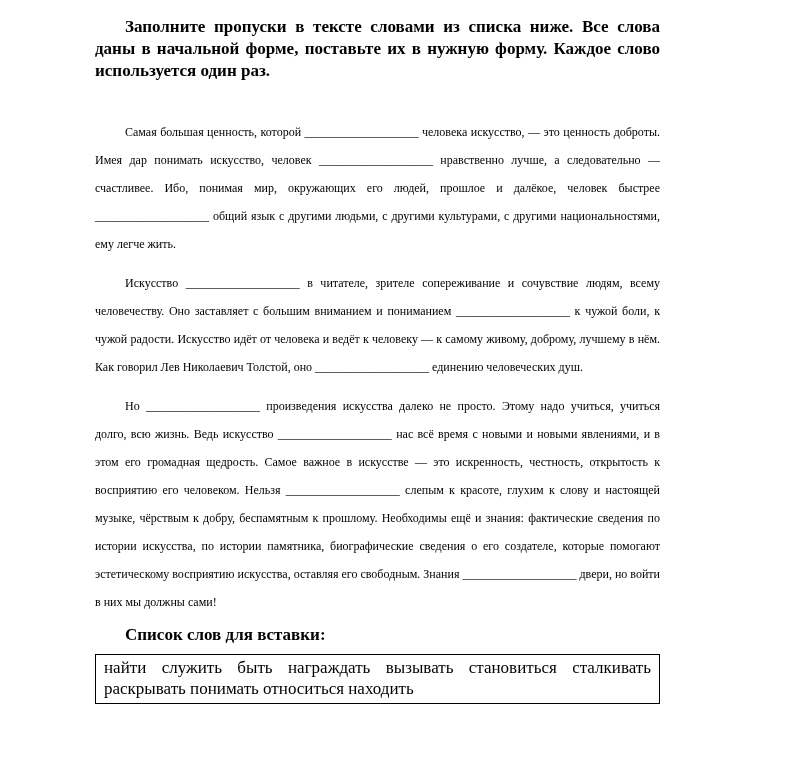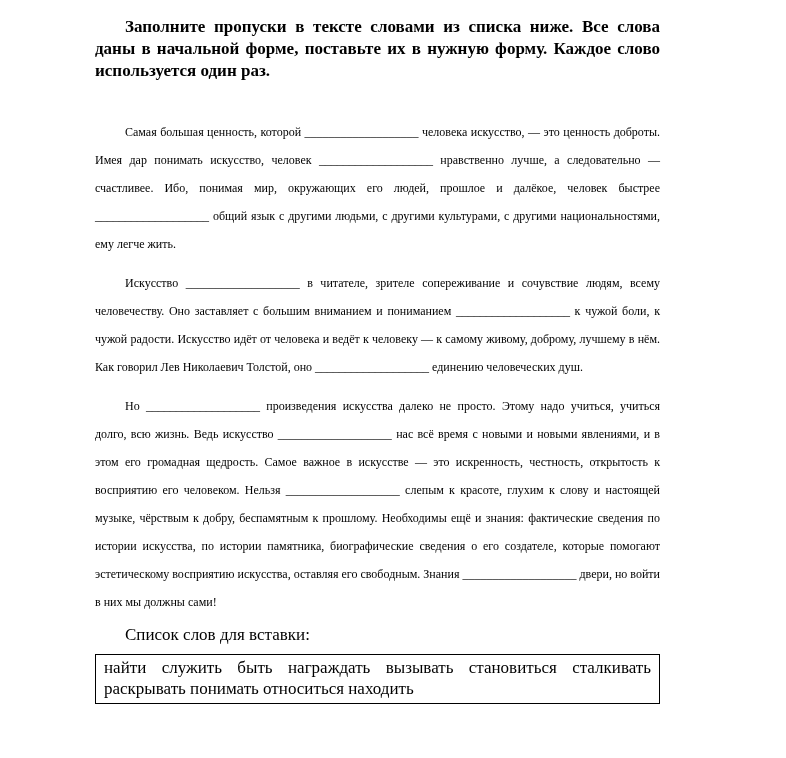--- a/index.html
+++ b/index.html
@@ -34,21 +34,21 @@
     line-height: 28px;
     text-align: justify;
     text-indent: 30px;
   }
   .body-par.p-first {
     margin-top: 36px;
   }
   .list-label {
     margin: 8px 0 0 0;
     font-size: 17px;
-    font-weight: normal;
+    font-weight: bold;
     line-height: 22px;
     text-indent: 30px;
   }
   .word-box {
     margin-top: 8px;
     border: 1px solid #000000;
     padding: 2px 8px 4px 8px;
     font-size: 17px;
     line-height: 21px;
     text-align: justify;

